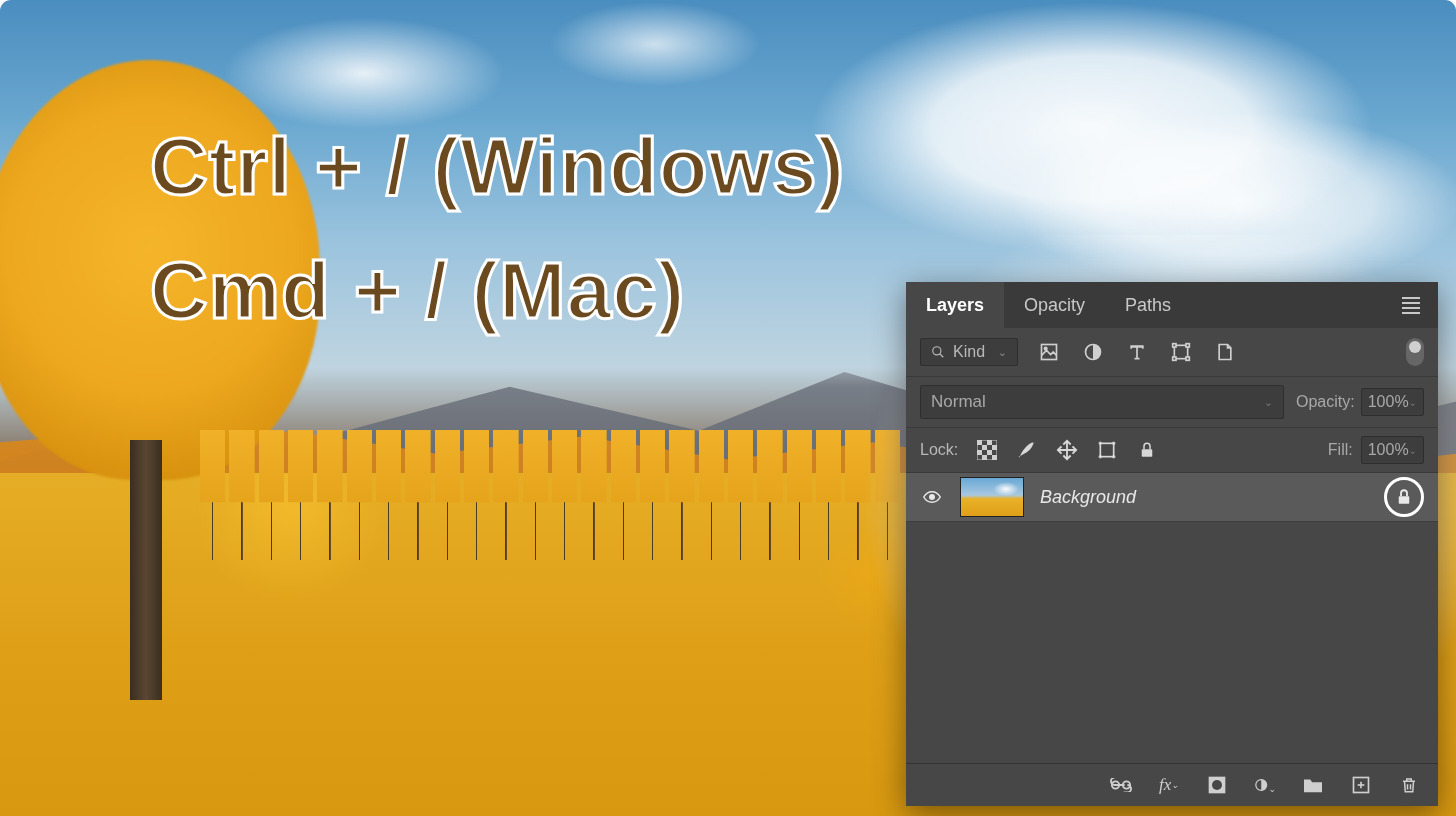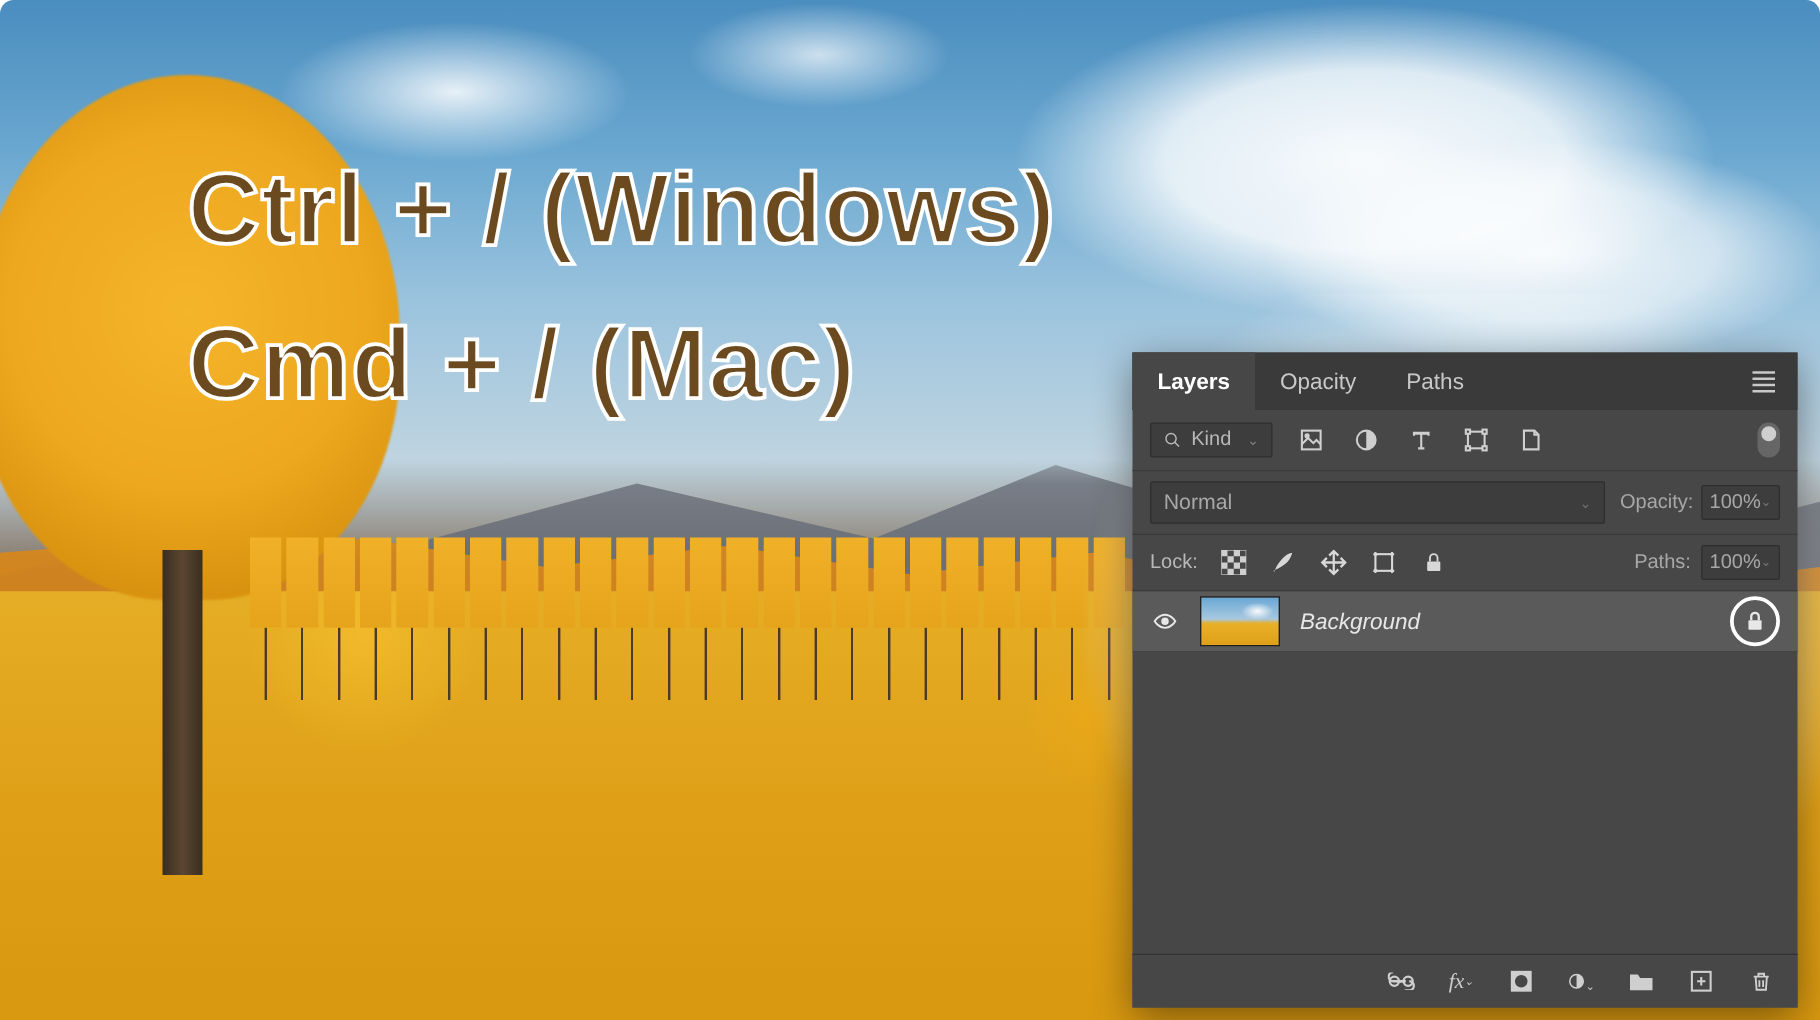--- a/index.html
+++ b/index.html
@@ -402,21 +402,21 @@
             <line x1="18" y1="20" x2="22" y2="20"></line>
           </svg>
       </div>
       <div class="licon">
         <svg width="18" height="20" viewBox="0 0 24 24" fill="#d8d8d8">
             <rect x="5" y="11" width="14" height="10" rx="1"></rect>
             <path d="M8 11V7a4 4 0 0 1 8 0v4" fill="none" stroke="#d8d8d8" stroke-width="2"></path>
           </svg>
       </div>
       <div class="fill-group">
-        <span>Paths:</span>
+        <span>Fill:</span>
         <div class="pct-box">
           <span>100%</span>
           <span class="chev">⌄</span>
         </div>
       </div>
     </div>
 
     <div class="layer-list">
       <div class="layer-item">
         <div class="eye-icon">

